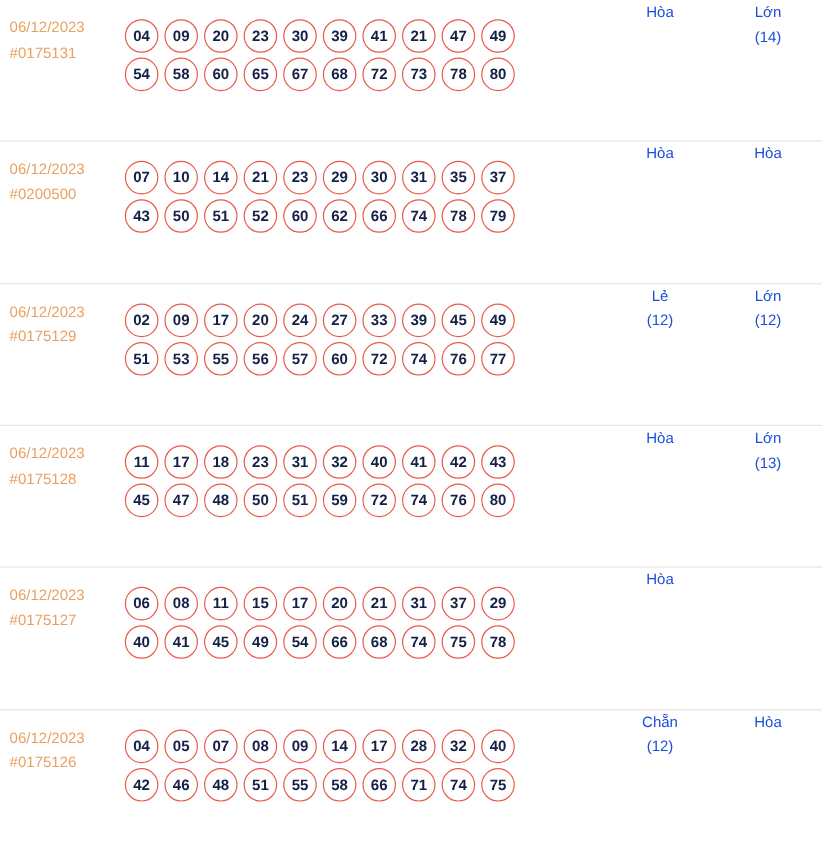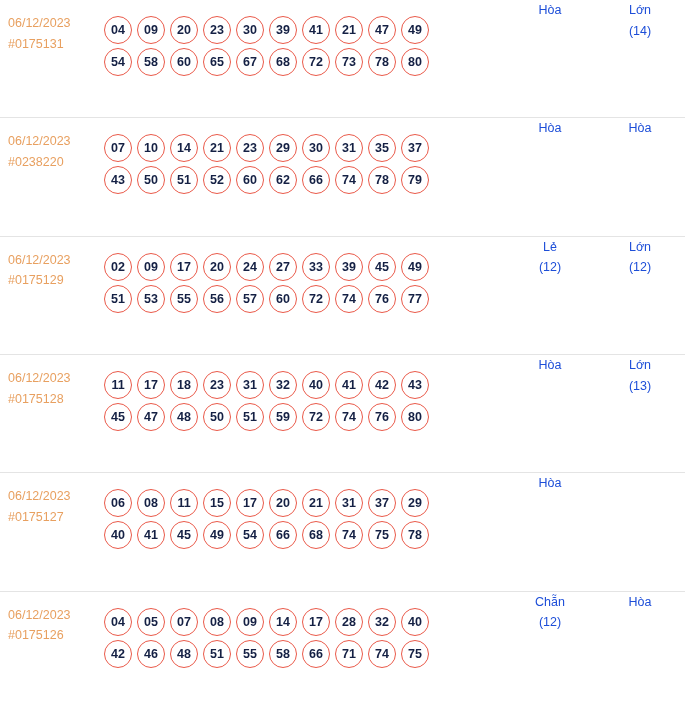--- a/index.html
+++ b/index.html
@@ -130,21 +130,21 @@
             <div class="ball">72</div>
             <div class="ball">73</div>
             <div class="ball">78</div>
             <div class="ball">80</div>
           </div>
         </div>
         <div class="cell-oe"><span>Hòa</span></div>
         <div class="cell-bs"><span>Lớn</span><span class="verdict-count">(14)</span></div>
       </div>
       <div class="row">
-        <div class="cell-date"><span>06/12/2023</span><span class="d-id">#0238220</span></div>
+        <div class="cell-date"><span>06/12/2023</span><span class="d-id">#0200500</span></div>
         <div class="cell-result">
           <div class="ball-line">
             <div class="ball">07</div>
             <div class="ball">10</div>
             <div class="ball">14</div>
             <div class="ball">21</div>
             <div class="ball">23</div>
             <div class="ball">29</div>
             <div class="ball">30</div>
             <div class="ball">31</div>

